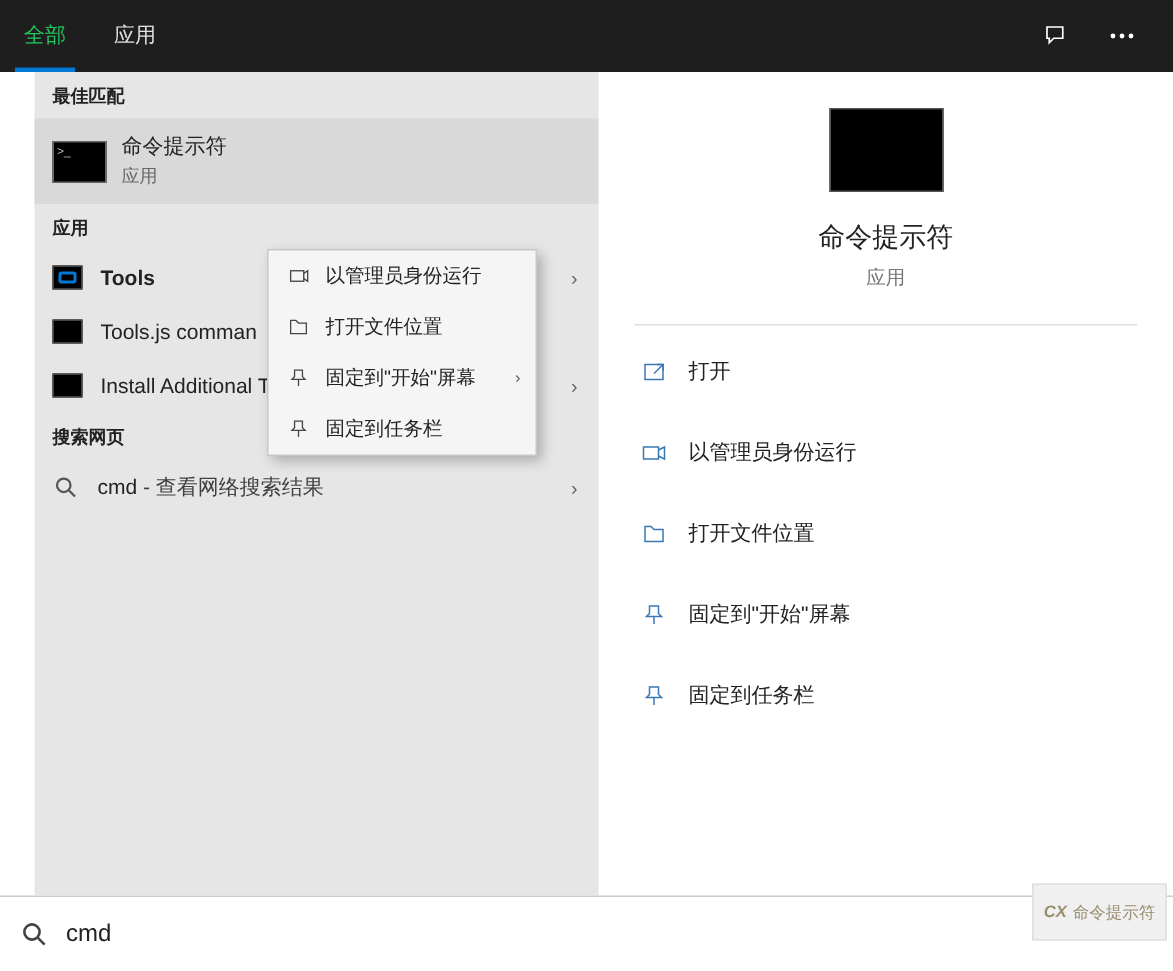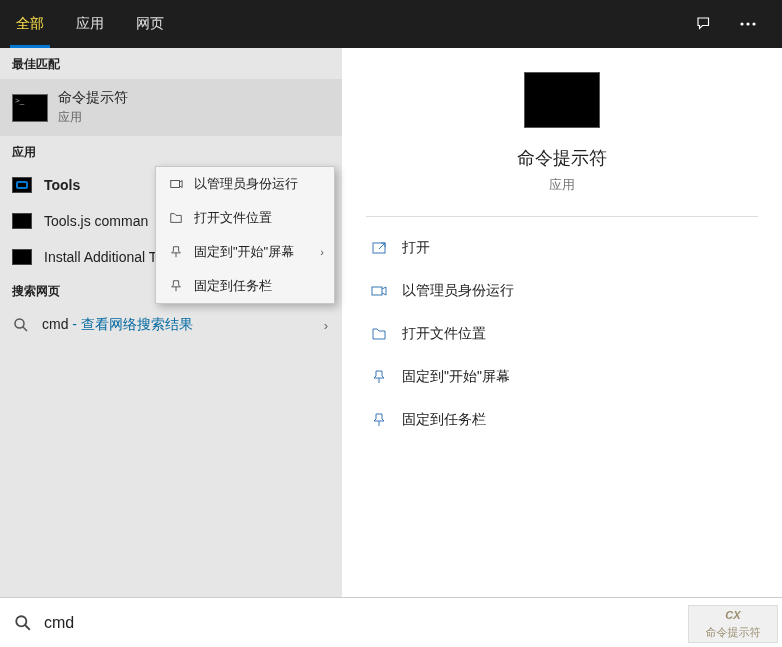--- a/index.html
+++ b/index.html
@@ -1,63 +1,62 @@
 <!DOCTYPE html>
 <html><head>
 <meta charset="utf-8">
 <style>
 * { box-sizing: border-box; margin: 0; padding: 0; font-family: "Microsoft YaHei", "Segoe UI", sans-serif; }
 html, body { width: 782px; height: 647px; overflow: hidden; background: #fff; }
 .top-tabs { height: 48px; background: #1e1e1e; display: flex; align-items: center; color: #ccc; padding: 0 8px 0 0; }
 .top-tabs .tab { padding: 0 16px; height: 48px; display: flex; align-items: center; font-size: 14px; cursor: pointer; color: #e0e0e0; position: relative; }
-.top-tabs .tab.active { color: #fde047; }
+.top-tabs .tab.active { color: #22c55e; }
 .top-tabs .tab.active::after { content:""; position:absolute; left:10px; right:10px; bottom:0; height:3px; background:#0078d4; }
 .top-tabs .spacer { flex:1; }
 .top-header-icons { display:flex; align-items:center; gap:4px; padding-right:6px; }
 .top-header-icons .hbtn { width:40px; height:40px; display:flex; align-items:center; justify-content:center; color:#fff; cursor:pointer; }
 .main { display:flex; height:549px; }
-.left { width:342px; background:#e6e6e6; position:relative; display:flex; flex-direction:column; }
+.left { width:376px; background:#e6e6e6; position:relative; display:flex; flex-direction:column;margin-left:23px; }
 .section-header { font-size:12px; font-weight:600; padding:8px 12px 6px; color:#222; }
 .best-match { background:#d9d9d9; display:flex; align-items:center; padding:10px 12px; gap:10px; }
 .bm-icon { width:36px; height:28px; background:#000; border:1px solid #666; position:relative; }
 .bm-icon::after { content:">_"; color:#bbb; font-size:8px; position:absolute; top:1px; left:2px; }
 .bm-text1 { font-size:14px; color:#222; }
 .bm-text2 { font-size:12px; color:#666; margin-top:2px; }
 .list-item { display:flex; align-items:center; padding:10px 12px; gap:12px; font-size:14px; color:#222; position:relative; cursor:pointer; }
 .list-item .li-icon { width:20px; height:16px; background:#000; border:1px solid #444; position:relative; }
 .list-item .li-icon.blue::before { content:""; position:absolute; inset:3px; border:2px solid #0078d4; border-radius:2px; }
 .list-item .chev { position:absolute; right:14px; color:#666; font-size:13px; }
 .search-item-icon { width:18px; height:18px; display:flex; align-items:center; justify-content:center; }
 .web-line { display:flex; align-items:center; padding:10px 12px; gap:12px; font-size:14px; color:#222; position:relative; cursor:pointer; }
 .web-line .chev { position:absolute; right:14px; color:#666; font-size:13px; }
-.muted { color:#0369a1; }
+.muted { color:#404040; }
 .context-menu { position:absolute; top:118px; left:155px; width:180px; background:#f5f5f5; border:1px solid #c8c8c8; box-shadow:3px 3px 8px rgba(0,0,0,0.25); z-index:50; }
 .cm-item { display:flex; align-items:center; gap:10px; padding:8px 12px; font-size:13px; color:#222; cursor:pointer; position:relative; }
 .cm-item .cm-chev { position:absolute; right:10px; color:#555; font-size:11px; }
 .cm-icon { width:16px; height:16px; display:flex; align-items:center; justify-content:center; color:#444; }
 .right { flex:1; background:#fff; padding:18px 24px 20px; display:flex; flex-direction:column; align-items:center; }
 .preview-thumb { width:76px; height:56px; background:#000; border:1px solid #555; margin-top:6px; }
 .preview-title { margin-top:18px; font-size:18px; color:#222; }
 .preview-sub { margin-top:6px; font-size:13px; color:#777; }
 .divider { width:100%; border-top:1px solid #ddd; margin:22px 0 14px; }
-.actions { width:100%; display:flex; flex-direction:column; gap:9px; }
+.actions { width:100%; display:flex; flex-direction:column; gap:20px; }
 .action-row { display:flex; align-items:center; gap:14px; padding:8px 4px; font-size:14px; color:#222; cursor:pointer; }
 .action-row .a-icon { width:18px; height:18px; display:flex; align-items:center; justify-content:center; color:#3a77b5; }
 .search-bar { height:50px; border-top:1px solid #ccc; display:flex; align-items:center; padding:0 14px; gap:12px; background:#fff; position:relative; }
 .search-bar input { flex:1; border:none; outline:none; font-size:16px; color:#222; }
-.watermark { position:absolute; right:4px; bottom:4px; width:90px; height:38px; background:#f0f0f0; border:1px solid #ddd; display:flex; align-items:center; justify-content:center; font-size:11px; color:#9a8e6f; gap:4px;flex-direction:column; }
+.watermark { position:absolute; right:4px; bottom:20px; width:90px; height:38px; background:#f0f0f0; border:1px solid #ddd; display:flex; align-items:center; justify-content:center; font-size:11px; color:#9a8e6f; gap:4px; }
 svg { display:block; }
 </style>
 </head>
 <body>
 
 <div class="top-tabs">
   <div class="tab active">全部</div>
   <div class="tab">应用</div>
-  <div class="tab">网页</div>
   <div class="spacer"></div>
   <div class="top-header-icons">
     <div class="hbtn">
         <svg width="18" height="18" viewBox="0 0 24 24">
           <path d="M4 4h14v10H10l-4 4v-4H4z" stroke="#fff" stroke-width="1.5" fill="none"></path>
         </svg>
       </div>
     <div class="hbtn">
         <svg width="18" height="4" viewBox="0 0 18 4">
           <circle cx="3" cy="2" r="1.6" fill="#fff"></circle>

